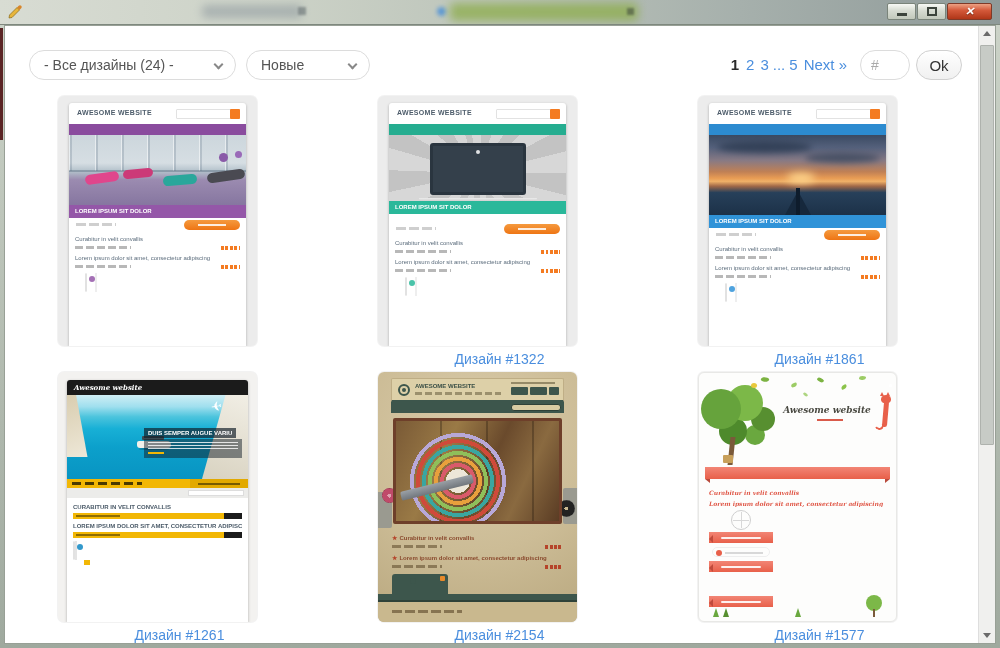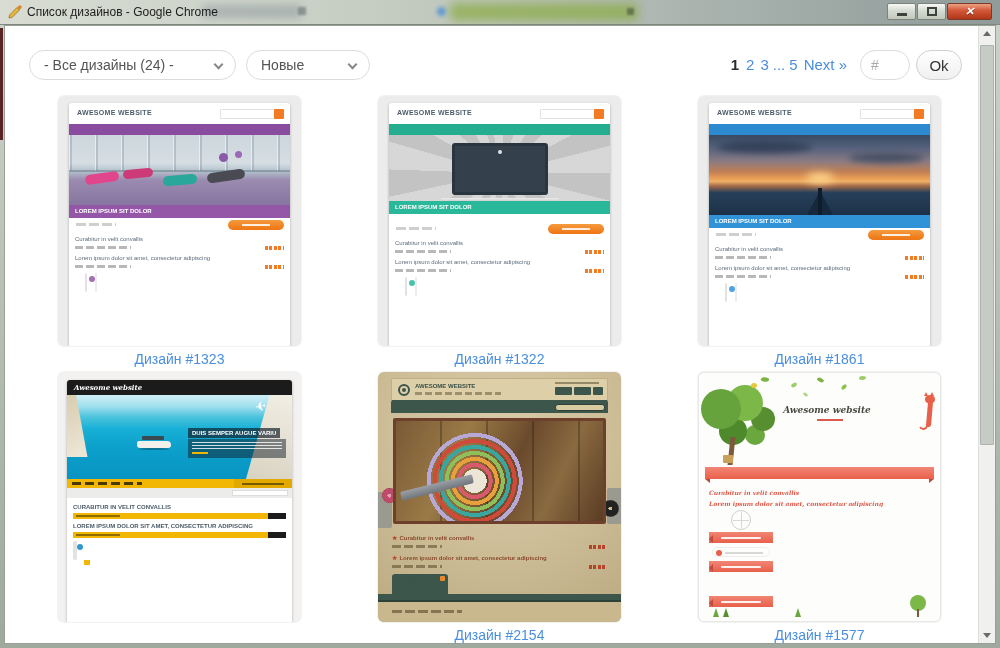--- a/index.html
+++ b/index.html
@@ -57,21 +57,21 @@
 .pgin{position:absolute;right:68px;top:24px;width:50px;height:30px;border:1px solid #dcdcdc;border-radius:15px;
   padding:0 10px;font-size:14px;color:#444;outline:none}
 .pgin::placeholder{color:#aaa}
 .okbtn{position:absolute;right:16px;top:24px;width:46px;height:30px;border:1px solid #d0d0d0;border-radius:15px;
   background:linear-gradient(#fff,#f0f0f0);font-size:15px;color:#333;cursor:pointer}
 
 
 .row{position:absolute;left:53px;display:flex;gap:77px}
 .row1{top:70px}.row2{top:346px}
 .card{width:243px}
-.thumb{display:block;position:relative;width:243px;height:250px;border-radius:6px;overflow:hidden;
+.thumb{display:block;position:relative;width:199px;height:250px;border-radius:6px;overflow:hidden;
   background:#ececec;cursor:pointer;box-shadow:0 0 0 1px rgba(0,0,0,.05)}
 .cap-link{display:block;text-align:center;margin-top:5px;font-size:14px;line-height:17px;color:#4a8ede;
   text-decoration:none;cursor:pointer}
 .thumb span{display:block}
 
 
 .ln{background-image:repeating-linear-gradient(to bottom,rgba(0,0,0,.16) 0 1px,transparent 1px 3px)}
 .ln.wh{background-image:repeating-linear-gradient(to bottom,rgba(255,255,255,.8) 0 1px,transparent 1px 3px)}
 .ln.br{background-image:repeating-linear-gradient(to bottom,rgba(105,72,36,.42) 0 1px,transparent 1px 3px)}
 .dash{background-image:repeating-linear-gradient(90deg,#b8b8b8 0 8px,transparent 8px 11px);height:3px}
@@ -334,21 +334,20 @@
   <span class="tb-x1" style="position:absolute"></span>
   <span class="tb-fav" style="position:absolute"></span>
   <span class="tb-blob tb-b2"></span>
   <span class="tb-x2" style="position:absolute"></span>
   <span class="app-icon">
     <svg width="16" height="16" viewBox="0 0 16 16">
         <path d="M2.5 11 L10 3.5 L12.5 6 L5 13.5 L2 14 Z" fill="#e8b63c" stroke="#8a6a1a" stroke-width="0.7"></path>
         <path d="M10 3.5 L12.5 6 L14.2 4.3 A1.7 1.7 0 0 0 11.7 1.8 Z" fill="#d8862a"></path>
       </svg>
   </span>
-  <span class="win-title">Список дизайнов - Google Chrome</span>
   <span class="winbtns">
     <span class="wbtn">
         <i class="g-min"></i>
       </span>
     <span class="wbtn">
         <i class="g-max"></i>
       </span>
     <span class="wbtn close">
         <i class="g-x">✕</i>
       </span>
@@ -433,21 +432,20 @@
                 <i class="f-sb ac"><i></i></i>
                 <i class="f-pill"><i></i><em></em></i>
                 <i class="f-sb ac"><i></i></i>
                 <i class="f-links"></i>
                 <i class="f-sb ac"><i></i></i>
                 <i class="f-cal"></i>
               </span>
             </span>
           </span>
         </a>
-        <a class="cap-link">Дизайн #1323</a>
       </div>
 
       <div class="card">
         <a class="thumb p1322 th-t">
           <span class="site">
             <span class="f-hdr">
               <b class="f-brand">AWESOME WEBSITE</b>
               <span class="f-search">
                   <i class="f-sbtn"></i>
                 </span>
@@ -637,20 +635,21 @@
                 <i class="t-sh"></i>
                 <i class="t-pill"><i></i><em></em></i>
                 <i class="ln" style="height:12px;margin-bottom:3px"></i>
                 <i class="t-sh"></i>
                 <i class="ln" style="height:14px"></i>
                 <i class="t-cal"><i class="y"></i><i class="k"></i><i class="c"></i></i>
               </span>
             </span>
           </span>
         </a>
+        <a class="cap-link">Дизайн #1261</a>
       </div>
 
       <div class="card">
         <a class="thumb retro">
           <span class="r-mach l"></span>
           <span class="r-mach r"></span>
           <span class="r-disc pk"></span>
           <span class="r-disc dk"></span>
           <span class="r-site">
             <span class="r-hdr">

